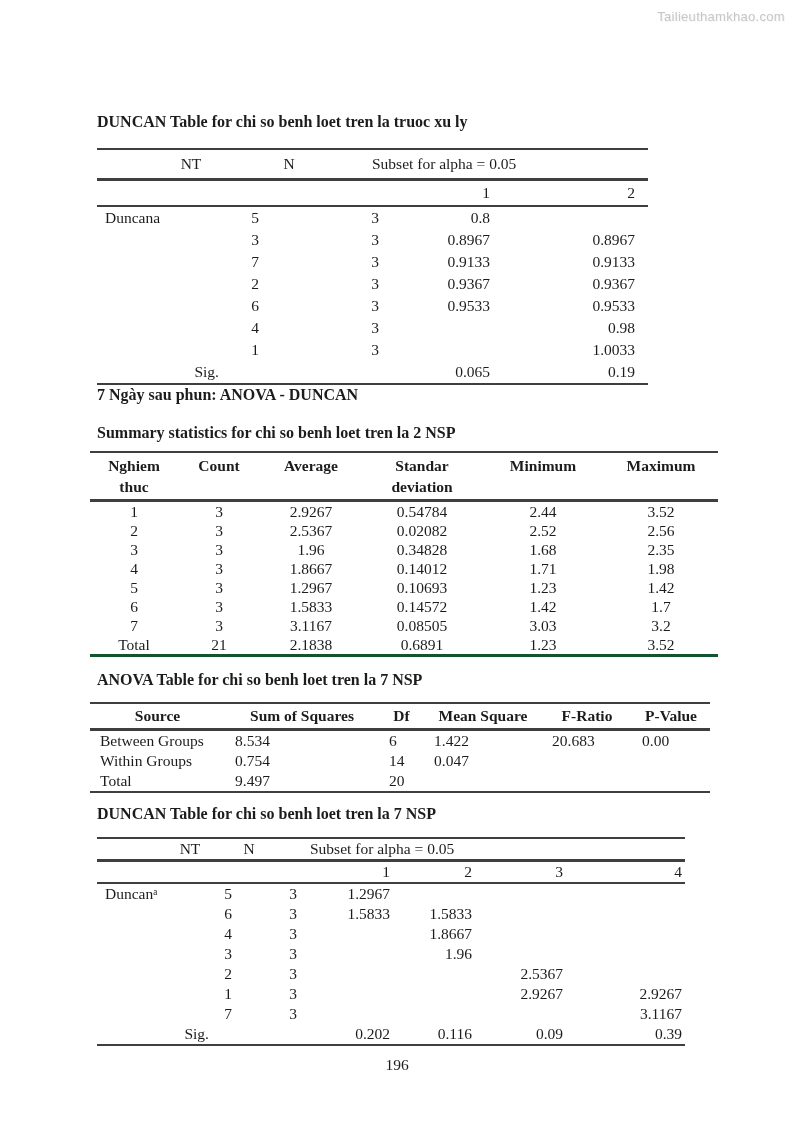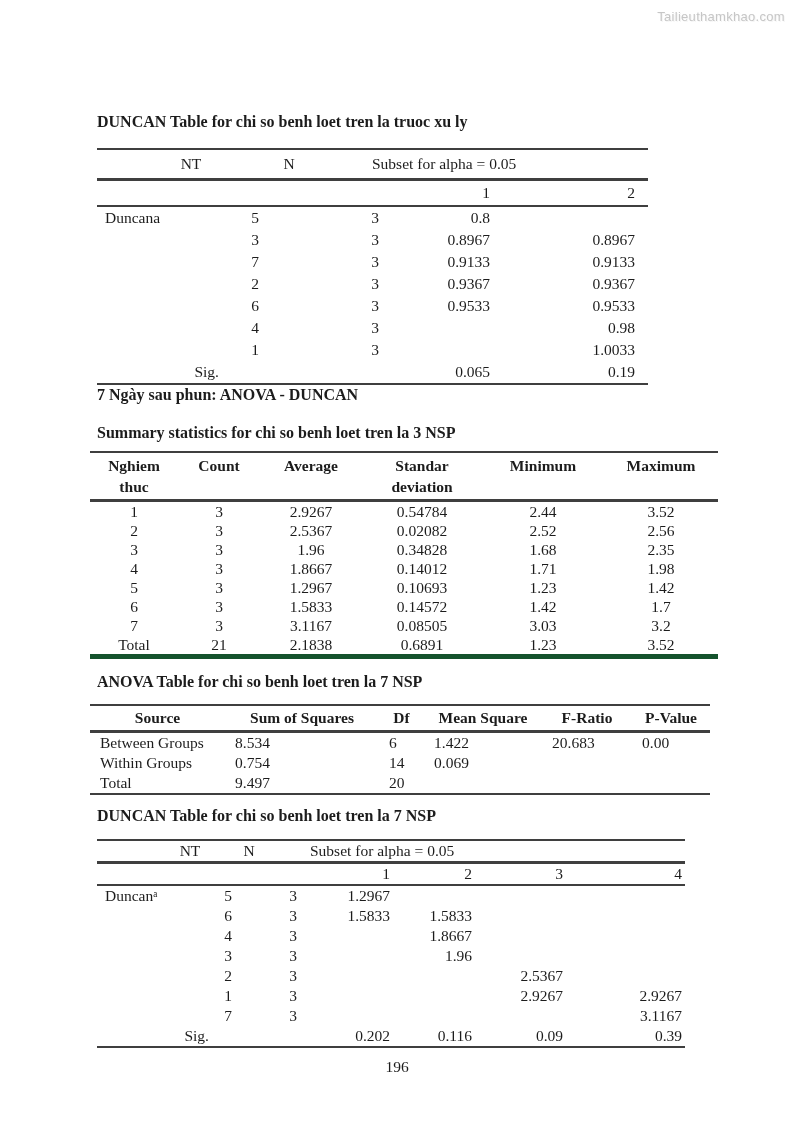--- a/index.html
+++ b/index.html
@@ -63,21 +63,21 @@
   .t4grid td{height:20px;text-align:right;}
   .t4grid td:nth-child(1){text-align:left;padding-left:8px;}
   .t4grid td:nth-child(2){padding-right:5px;}
   .t4grid td:nth-child(3){padding-right:3px;}
   .t4grid td:nth-child(4),.t4grid td:nth-child(5),
   .t4grid td:nth-child(6),.t4grid td:nth-child(7){padding-right:3px;}
   .t4grid tbody.subhead td{border-bottom:2px solid #3f3f3f;}
   .t4grid tbody.main tr:last-child td:first-child{text-align:right;padding-right:3px;}
 
   
-  .sgrid{border-top:2px solid #3f3f3f;border-bottom:5px solid #14532d;}
+  .sgrid{border-top:2px solid #3f3f3f;border-bottom:3px solid #14532d;}
   .sgrid thead td{
     font-weight:bold;text-align:center;vertical-align:top;
     white-space:pre-line;line-height:21px;padding-top:2px;padding-bottom:2px;
     border-bottom:3px solid #3f3f3f;
   }
   .sgrid tbody td{height:19px;text-align:center;}
 
   
   .agrid{border-top:2px solid #3f3f3f;border-bottom:2px solid #3f3f3f;}
   .agrid thead td{font-weight:bold;text-align:center;height:24px;
@@ -179,21 +179,21 @@
               <td>0.065</td>
               <td>0.19</td>
             </tr>
           </tbody>
       </table>
       <div class="rule"></div>
     </div>
 
     <div class="title h2">7 Ngày sau phun: ANOVA - DUNCAN</div>
 
-    <div class="title t-sum">Summary statistics for chi so benh loet tren la 3 NSP</div>
+    <div class="title t-sum">Summary statistics for chi so benh loet tren la 2 NSP</div>
 
     <div class="tbl stbl">
       <table class="grid sgrid">
         <colgroup>
           <col style="width:88px">
             <col style="width:82px">
             <col style="width:102px">
           <col style="width:120px">
             <col style="width:122px">
             <col style="width:114px">
@@ -307,21 +307,21 @@
               <td>8.534</td>
               <td>6</td>
               <td>1.422</td>
               <td>20.683</td>
               <td>0.00</td>
             </tr>
             <tr>
               <td>Within Groups</td>
               <td>0.754</td>
               <td>14</td>
-              <td>0.069</td>
+              <td>0.047</td>
               <td></td>
               <td></td>
             </tr>
             <tr>
               <td>Total</td>
               <td>9.497</td>
               <td>20</td>
               <td></td>
               <td></td>
               <td></td>

